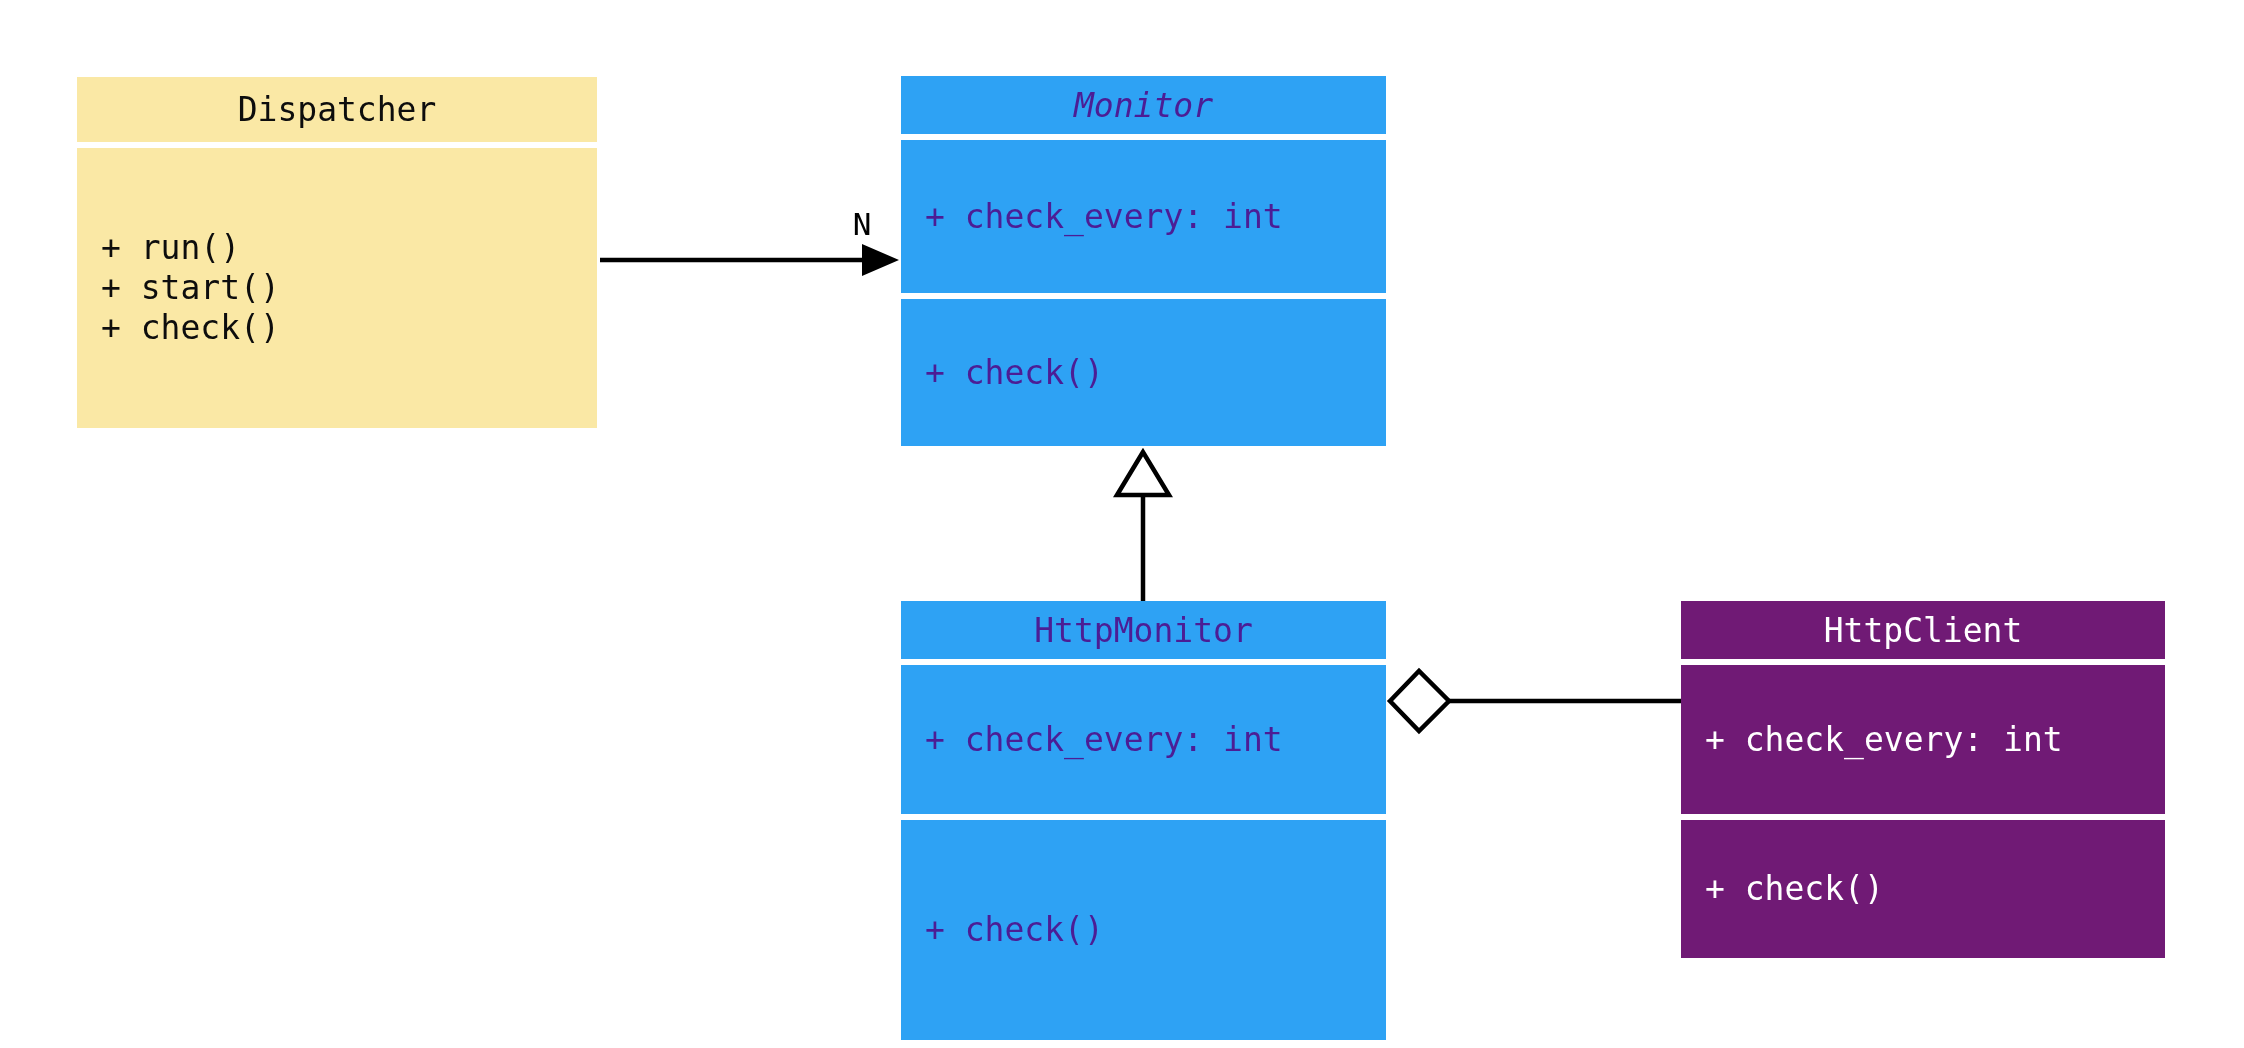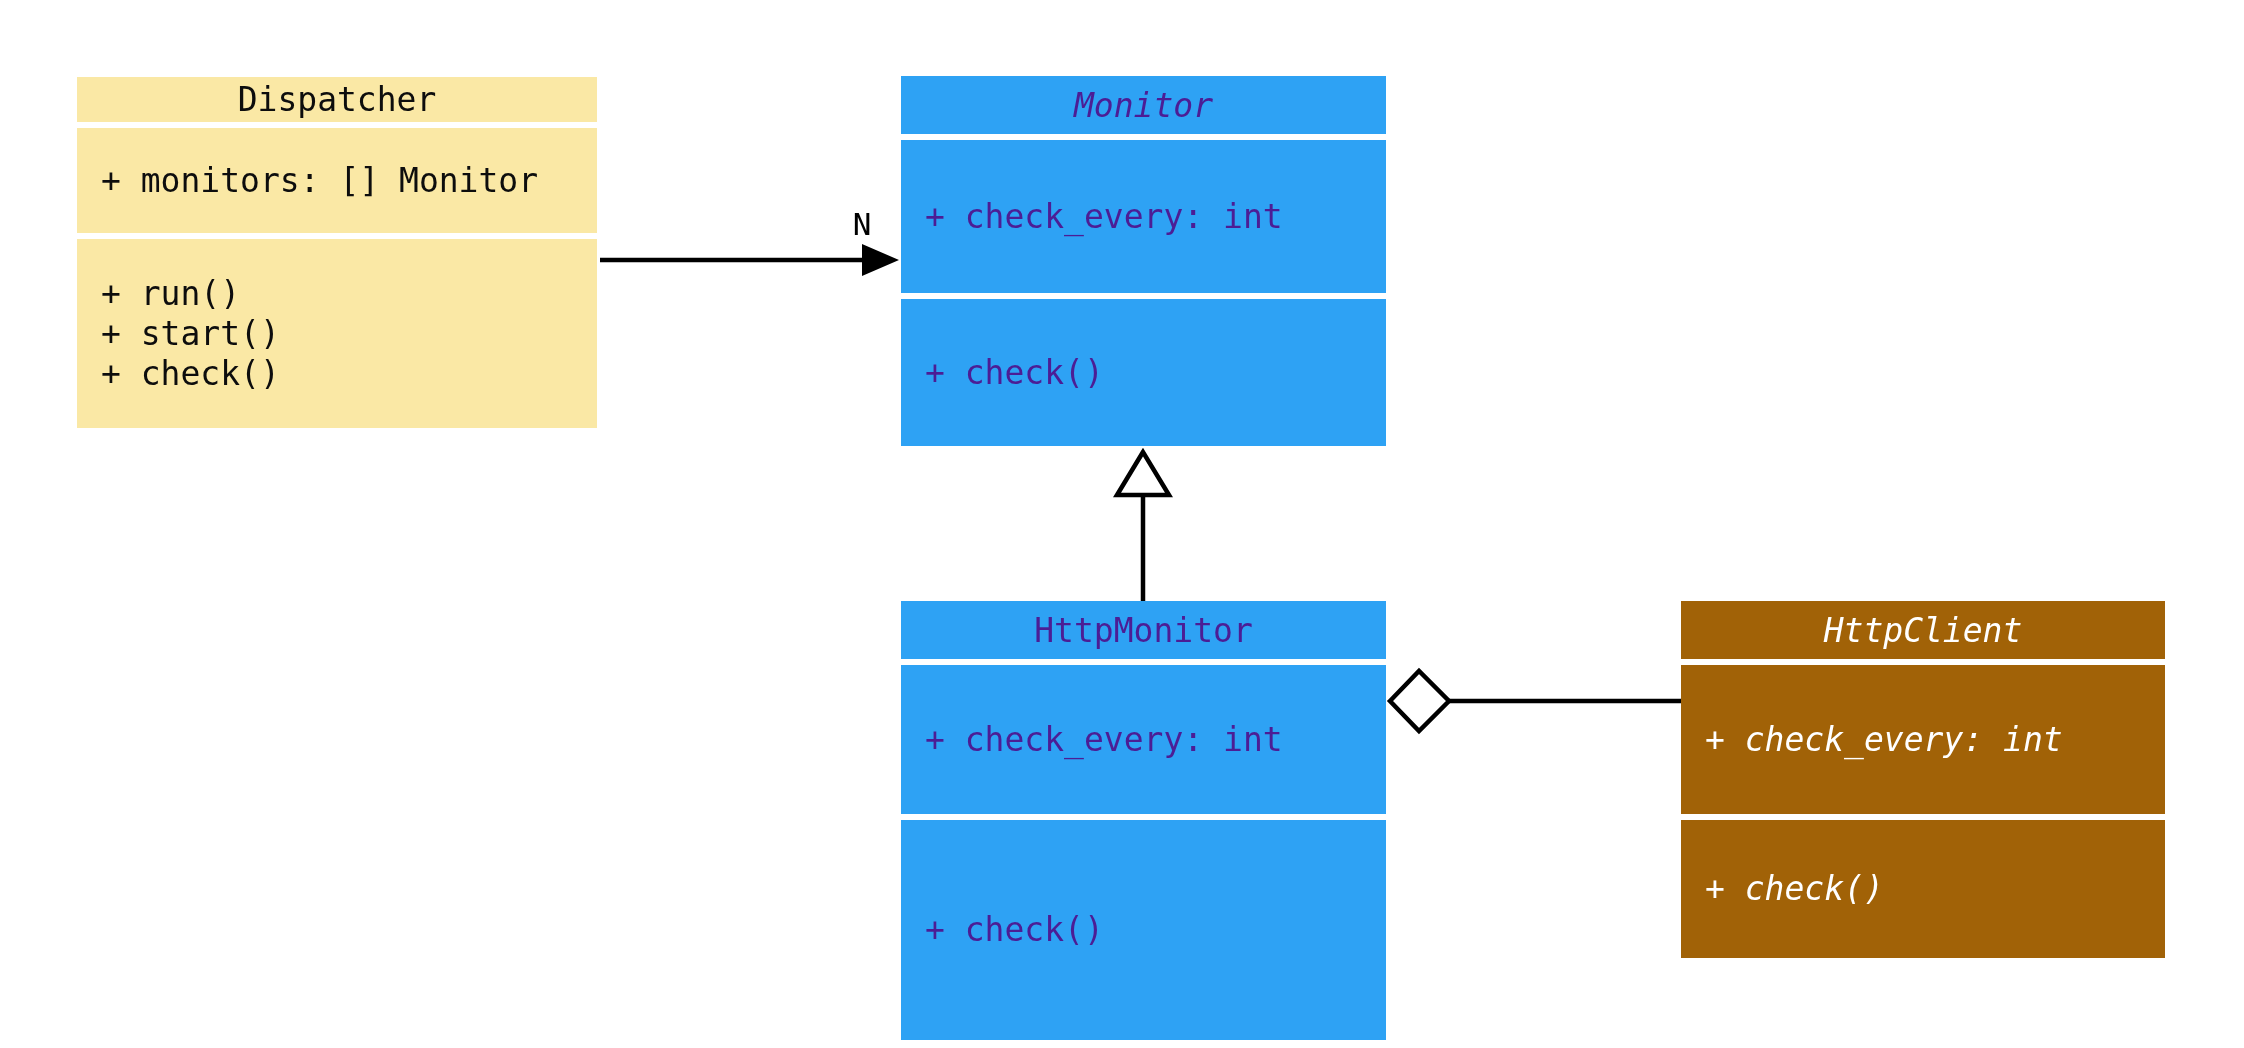--- a/index.html
+++ b/index.html
@@ -33,25 +33,25 @@
   .member-line {
     font-size: 33px;
     line-height: 40px;
     white-space: pre;
   }
   .title-text { font-size: 33px; line-height: 1; }
   .italic { font-style: italic; }
 
   .c-yellow { background: #FAE8A5; color: #0d0d0d; }
   .c-blue   { background: #2EA2F4; color: #4c1d95; }
-  .c-green  { background: #a16207; color: #ffffff; font-style: italic; }
+  .c-green  { background: #701a75; color: #ffffff; }
 
   
   .pos-dispatcher  { left: 77px;   top: 77px;  width: 520px; height: 351px; }
-  .pos-dispatcher .title   { height: 45px; }
+  .pos-dispatcher .title   { height: 65px; }
   .pos-dispatcher .attrs   { height: 105px; }
   .pos-dispatcher .methods { flex: 1; }
 
   .pos-monitor     { left: 901px;  top: 76px;  width: 485px; height: 370px; }
   .pos-monitor .title   { height: 58px; }
   .pos-monitor .attrs   { height: 153px; }
   .pos-monitor .methods { flex: 1; }
 
   .pos-httpmonitor { left: 901px;  top: 601px; width: 485px; height: 439px; }
   .pos-httpmonitor .title   { height: 58px; }
@@ -102,23 +102,20 @@
       <polygon points="1390,701 1419,671 1449,701 1419,731" fill="#ffffff" stroke="#000000" stroke-width="4.5"></polygon>
     </g>
   </svg>
 
   <div class="edge-label">N</div>
 
   <div class="uml-class pos-dispatcher">
     <div class="sec title c-yellow">
       <span class="title-text">Dispatcher</span>
     </div>
-    <div class="sec members attrs c-yellow">
-      <span class="member-line">+ monitors: [] Monitor</span>
-    </div>
     <div class="sec members methods c-yellow">
       <span class="member-line">+ run()</span>
       <span class="member-line">+ start()</span>
       <span class="member-line">+ check()</span>
     </div>
   </div>
 
   <div class="uml-class pos-monitor">
     <div class="sec title c-blue">
       <span class="title-text italic">Monitor</span>

